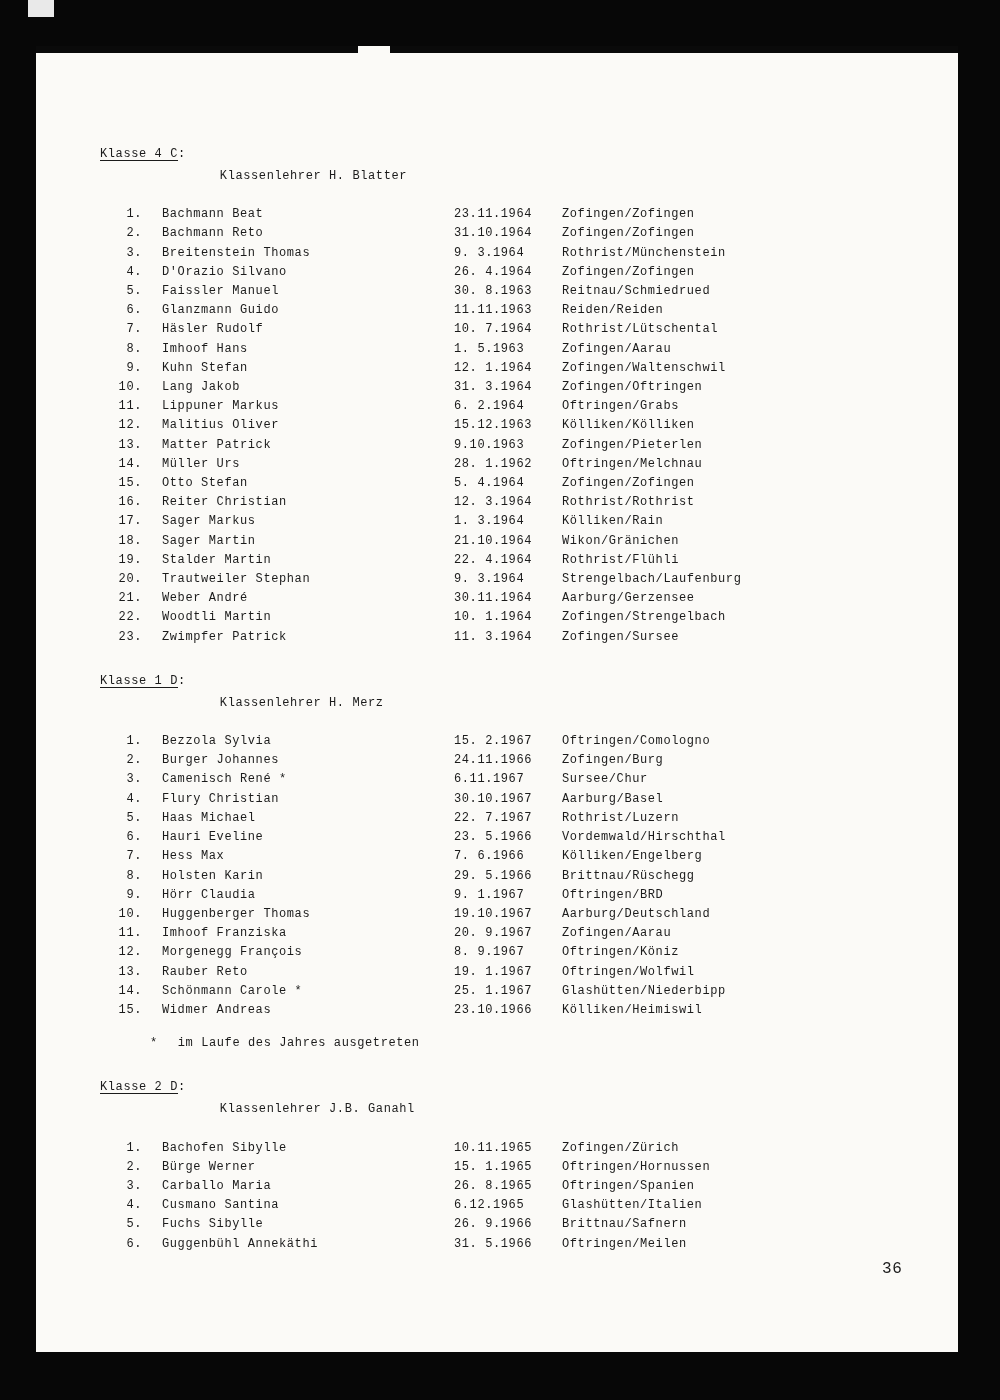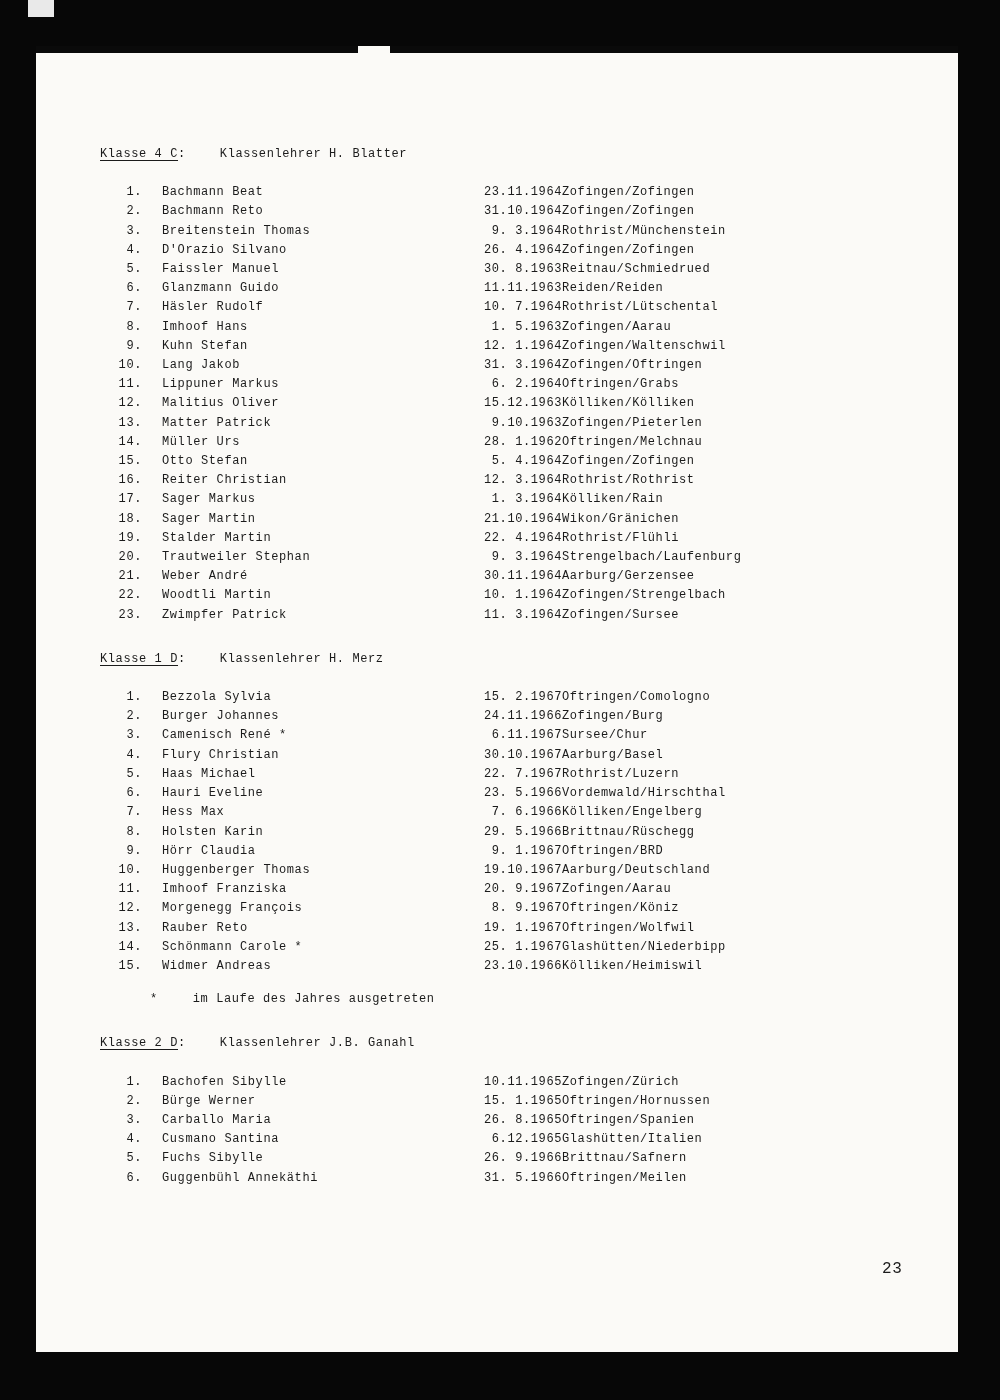--- a/index.html
+++ b/index.html
@@ -28,42 +28,42 @@
     position: absolute;
     left: 64px; top: 99px;
     font-size: 12px;
     line-height: 19.2px;
     letter-spacing: 0.6px;
     white-space: pre;
   }
   .section + .section { margin-top: 25px; }
   .heading { display: flex; }
   .klasse { text-decoration: underline; text-underline-offset: 3px; }
-  .teacher { margin-left: 34px; }
+  .teacher { margin-left: 34px; margin-top: 22px; }
   .rows { margin-top: 19px; }
   .row { display: flex; }
   .c-num   { width: 42px;  text-align: right; }
   .c-name  { margin-left: 20px; width: 292px; }
-  .c-date  { width: 108px; text-align: right; }
+  .c-date  { width: 108px; }
   .c-place { }
   .footnote { margin-top: 14px; margin-left: 50px; display: flex; }
-  .fn-text { margin-left: 35px; }
+  .fn-text { margin-left: 20px; }
   .page-number {
     position: absolute;
     left: 846px; top: 1214px;
     font-size: 16px;
     letter-spacing: 0.6px;
   }
 </style>
 </head>
 <body>
 
 <div class="notch"></div>
 <div class="speck"></div>
 
 <div class="page">
   <div class="scanbar scanbar-a"></div>
   <div class="scanbar scanbar-b"></div>
 
   <div class="content" id="sections-root"><div class="section"><div class="heading"><span class="klasse">Klasse 4 C</span><span>:</span><span class="teacher">Klassenlehrer H. Blatter</span></div><div class="rows"><div class="row"><span class="c-num">1.</span><span class="c-name">Bachmann Beat</span><span class="c-date">23.11.1964</span><span class="c-place">Zofingen/Zofingen</span></div><div class="row"><span class="c-num">2.</span><span class="c-name">Bachmann Reto</span><span class="c-date">31.10.1964</span><span class="c-place">Zofingen/Zofingen</span></div><div class="row"><span class="c-num">3.</span><span class="c-name">Breitenstein Thomas</span><span class="c-date">9. 3.1964</span><span class="c-place">Rothrist/Münchenstein</span></div><div class="row"><span class="c-num">4.</span><span class="c-name">D'Orazio Silvano</span><span class="c-date">26. 4.1964</span><span class="c-place">Zofingen/Zofingen</span></div><div class="row"><span class="c-num">5.</span><span class="c-name">Faissler Manuel</span><span class="c-date">30. 8.1963</span><span class="c-place">Reitnau/Schmiedrued</span></div><div class="row"><span class="c-num">6.</span><span class="c-name">Glanzmann Guido</span><span class="c-date">11.11.1963</span><span class="c-place">Reiden/Reiden</span></div><div class="row"><span class="c-num">7.</span><span class="c-name">Häsler Rudolf</span><span class="c-date">10. 7.1964</span><span class="c-place">Rothrist/Lütschental</span></div><div class="row"><span class="c-num">8.</span><span class="c-name">Imhoof Hans</span><span class="c-date">1. 5.1963</span><span class="c-place">Zofingen/Aarau</span></div><div class="row"><span class="c-num">9.</span><span class="c-name">Kuhn Stefan</span><span class="c-date">12. 1.1964</span><span class="c-place">Zofingen/Waltenschwil</span></div><div class="row"><span class="c-num">10.</span><span class="c-name">Lang Jakob</span><span class="c-date">31. 3.1964</span><span class="c-place">Zofingen/Oftringen</span></div><div class="row"><span class="c-num">11.</span><span class="c-name">Lippuner Markus</span><span class="c-date">6. 2.1964</span><span class="c-place">Oftringen/Grabs</span></div><div class="row"><span class="c-num">12.</span><span class="c-name">Malitius Oliver</span><span class="c-date">15.12.1963</span><span class="c-place">Kölliken/Kölliken</span></div><div class="row"><span class="c-num">13.</span><span class="c-name">Matter Patrick</span><span class="c-date">9.10.1963</span><span class="c-place">Zofingen/Pieterlen</span></div><div class="row"><span class="c-num">14.</span><span class="c-name">Müller Urs</span><span class="c-date">28. 1.1962</span><span class="c-place">Oftringen/Melchnau</span></div><div class="row"><span class="c-num">15.</span><span class="c-name">Otto Stefan</span><span class="c-date">5. 4.1964</span><span class="c-place">Zofingen/Zofingen</span></div><div class="row"><span class="c-num">16.</span><span class="c-name">Reiter Christian</span><span class="c-date">12. 3.1964</span><span class="c-place">Rothrist/Rothrist</span></div><div class="row"><span class="c-num">17.</span><span class="c-name">Sager Markus</span><span class="c-date">1. 3.1964</span><span class="c-place">Kölliken/Rain</span></div><div class="row"><span class="c-num">18.</span><span class="c-name">Sager Martin</span><span class="c-date">21.10.1964</span><span class="c-place">Wikon/Gränichen</span></div><div class="row"><span class="c-num">19.</span><span class="c-name">Stalder Martin</span><span class="c-date">22. 4.1964</span><span class="c-place">Rothrist/Flühli</span></div><div class="row"><span class="c-num">20.</span><span class="c-name">Trautweiler Stephan</span><span class="c-date">9. 3.1964</span><span class="c-place">Strengelbach/Laufenburg</span></div><div class="row"><span class="c-num">21.</span><span class="c-name">Weber André</span><span class="c-date">30.11.1964</span><span class="c-place">Aarburg/Gerzensee</span></div><div class="row"><span class="c-num">22.</span><span class="c-name">Woodtli Martin</span><span class="c-date">10. 1.1964</span><span class="c-place">Zofingen/Strengelbach</span></div><div class="row"><span class="c-num">23.</span><span class="c-name">Zwimpfer Patrick</span><span class="c-date">11. 3.1964</span><span class="c-place">Zofingen/Sursee</span></div></div></div><div class="section"><div class="heading"><span class="klasse">Klasse 1 D</span><span>:</span><span class="teacher">Klassenlehrer H. Merz</span></div><div class="rows"><div class="row"><span class="c-num">1.</span><span class="c-name">Bezzola Sylvia</span><span class="c-date">15. 2.1967</span><span class="c-place">Oftringen/Comologno</span></div><div class="row"><span class="c-num">2.</span><span class="c-name">Burger Johannes</span><span class="c-date">24.11.1966</span><span class="c-place">Zofingen/Burg</span></div><div class="row"><span class="c-num">3.</span><span class="c-name">Camenisch René *</span><span class="c-date">6.11.1967</span><span class="c-place">Sursee/Chur</span></div><div class="row"><span class="c-num">4.</span><span class="c-name">Flury Christian</span><span class="c-date">30.10.1967</span><span class="c-place">Aarburg/Basel</span></div><div class="row"><span class="c-num">5.</span><span class="c-name">Haas Michael</span><span class="c-date">22. 7.1967</span><span class="c-place">Rothrist/Luzern</span></div><div class="row"><span class="c-num">6.</span><span class="c-name">Hauri Eveline</span><span class="c-date">23. 5.1966</span><span class="c-place">Vordemwald/Hirschthal</span></div><div class="row"><span class="c-num">7.</span><span class="c-name">Hess Max</span><span class="c-date">7. 6.1966</span><span class="c-place">Kölliken/Engelberg</span></div><div class="row"><span class="c-num">8.</span><span class="c-name">Holsten Karin</span><span class="c-date">29. 5.1966</span><span class="c-place">Brittnau/Rüschegg</span></div><div class="row"><span class="c-num">9.</span><span class="c-name">Hörr Claudia</span><span class="c-date">9. 1.1967</span><span class="c-place">Oftringen/BRD</span></div><div class="row"><span class="c-num">10.</span><span class="c-name">Huggenberger Thomas</span><span class="c-date">19.10.1967</span><span class="c-place">Aarburg/Deutschland</span></div><div class="row"><span class="c-num">11.</span><span class="c-name">Imhoof Franziska</span><span class="c-date">20. 9.1967</span><span class="c-place">Zofingen/Aarau</span></div><div class="row"><span class="c-num">12.</span><span class="c-name">Morgenegg François</span><span class="c-date">8. 9.1967</span><span class="c-place">Oftringen/Köniz</span></div><div class="row"><span class="c-num">13.</span><span class="c-name">Rauber Reto</span><span class="c-date">19. 1.1967</span><span class="c-place">Oftringen/Wolfwil</span></div><div class="row"><span class="c-num">14.</span><span class="c-name">Schönmann Carole *</span><span class="c-date">25. 1.1967</span><span class="c-place">Glashütten/Niederbipp</span></div><div class="row"><span class="c-num">15.</span><span class="c-name">Widmer Andreas</span><span class="c-date">23.10.1966</span><span class="c-place">Kölliken/Heimiswil</span></div></div><div class="footnote"><span class="fn-marker">*</span><span class="fn-text">im Laufe des Jahres ausgetreten</span></div></div><div class="section"><div class="heading"><span class="klasse">Klasse 2 D</span><span>:</span><span class="teacher">Klassenlehrer J.B. Ganahl</span></div><div class="rows"><div class="row"><span class="c-num">1.</span><span class="c-name">Bachofen Sibylle</span><span class="c-date">10.11.1965</span><span class="c-place">Zofingen/Zürich</span></div><div class="row"><span class="c-num">2.</span><span class="c-name">Bürge Werner</span><span class="c-date">15. 1.1965</span><span class="c-place">Oftringen/Hornussen</span></div><div class="row"><span class="c-num">3.</span><span class="c-name">Carballo Maria</span><span class="c-date">26. 8.1965</span><span class="c-place">Oftringen/Spanien</span></div><div class="row"><span class="c-num">4.</span><span class="c-name">Cusmano Santina</span><span class="c-date">6.12.1965</span><span class="c-place">Glashütten/Italien</span></div><div class="row"><span class="c-num">5.</span><span class="c-name">Fuchs Sibylle</span><span class="c-date">26. 9.1966</span><span class="c-place">Brittnau/Safnern</span></div><div class="row"><span class="c-num">6.</span><span class="c-name">Guggenbühl Annekäthi</span><span class="c-date">31. 5.1966</span><span class="c-place">Oftringen/Meilen</span></div></div></div></div>
 
-  <div class="page-number">23</div>
+  <div class="page-number">36</div>
 </div>
 
 </body></html>

